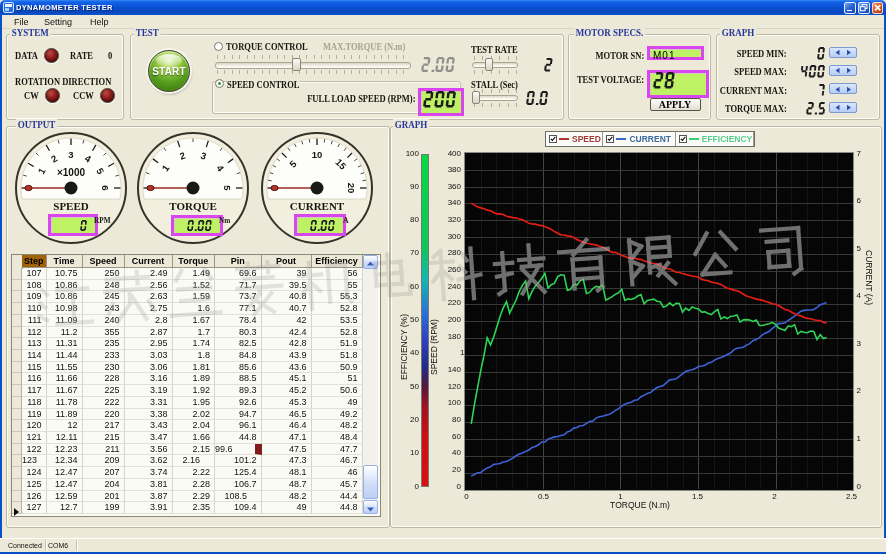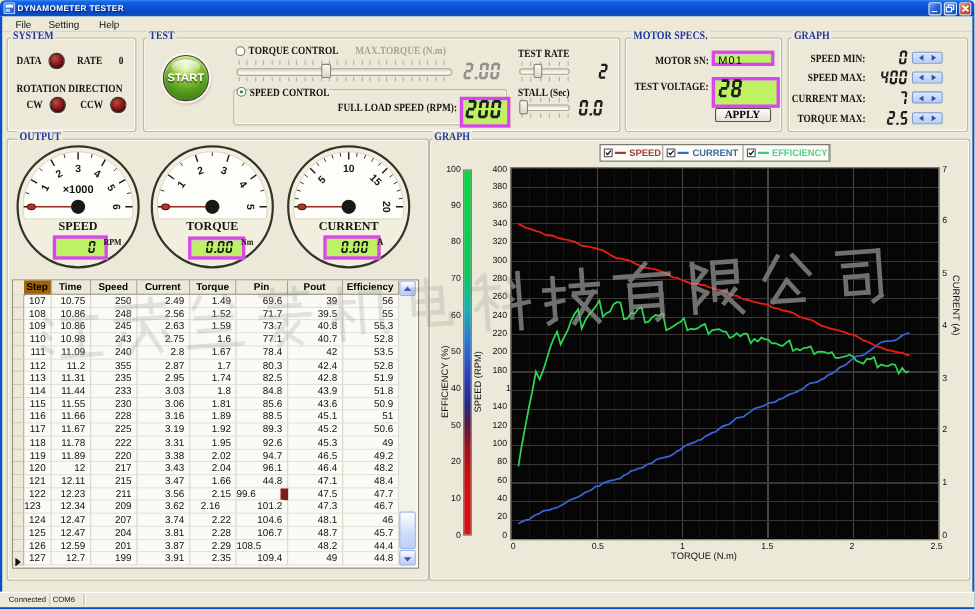--- a/index.html
+++ b/index.html
@@ -639,39 +639,39 @@
     <div style="position:absolute;left:160.5px;top:200.43px;width:42.5px;height:11.71px;border-right:1px solid #d8d5c8;border-bottom:1px solid #e3e1d6;box-sizing:border-box;font:9px 'Liberation Sans',sans-serif;text-align:center;padding-right:4px;line-height:11.71px;color:#111">2.16</div>
     <div style="position:absolute;left:203.0px;top:200.43px;width:46.5px;height:11.71px;border-right:1px solid #d8d5c8;border-bottom:1px solid #e3e1d6;box-sizing:border-box;font:9px 'Liberation Sans',sans-serif;text-align:right;padding-right:4px;line-height:11.71px;color:#111">101.2</div>
     <div style="position:absolute;left:249.5px;top:200.43px;width:50px;height:11.71px;border-right:1px solid #d8d5c8;border-bottom:1px solid #e3e1d6;box-sizing:border-box;font:9px 'Liberation Sans',sans-serif;text-align:right;padding-right:4px;line-height:11.71px;color:#111">47.3</div>
     <div style="position:absolute;left:299.5px;top:200.43px;width:51px;height:11.71px;border-right:1px solid #d8d5c8;border-bottom:1px solid #e3e1d6;box-sizing:border-box;font:9px 'Liberation Sans',sans-serif;text-align:right;padding-right:4px;line-height:11.71px;color:#111">46.7</div>
     <div style="position:absolute;left:0;top:212.14px;width:10px;height:11.71px;background:#ece9d8;border-right:1px solid #b5b2a2;border-bottom:1px solid #c9c6b6;box-sizing:border-box;text-align:center"></div>
     <div style="position:absolute;left:10px;top:212.14px;width:24.5px;height:11.71px;border-right:1px solid #d8d5c8;border-bottom:1px solid #e3e1d6;box-sizing:border-box;font:9px 'Liberation Sans',sans-serif;text-align:right;padding-right:4px;line-height:11.71px;color:#111">124</div>
     <div style="position:absolute;left:34.5px;top:212.14px;width:36px;height:11.71px;border-right:1px solid #d8d5c8;border-bottom:1px solid #e3e1d6;box-sizing:border-box;font:9px 'Liberation Sans',sans-serif;text-align:right;padding-right:4px;line-height:11.71px;color:#111">12.47</div>
     <div style="position:absolute;left:70.5px;top:212.14px;width:42px;height:11.71px;border-right:1px solid #d8d5c8;border-bottom:1px solid #e3e1d6;box-sizing:border-box;font:9px 'Liberation Sans',sans-serif;text-align:right;padding-right:4px;line-height:11.71px;color:#111">207</div>
     <div style="position:absolute;left:112.5px;top:212.14px;width:48px;height:11.71px;border-right:1px solid #d8d5c8;border-bottom:1px solid #e3e1d6;box-sizing:border-box;font:9px 'Liberation Sans',sans-serif;text-align:right;padding-right:4px;line-height:11.71px;color:#111">3.74</div>
     <div style="position:absolute;left:160.5px;top:212.14px;width:42.5px;height:11.71px;border-right:1px solid #d8d5c8;border-bottom:1px solid #e3e1d6;box-sizing:border-box;font:9px 'Liberation Sans',sans-serif;text-align:right;padding-right:4px;line-height:11.71px;color:#111">2.22</div>
-    <div style="position:absolute;left:203.0px;top:212.14px;width:46.5px;height:11.71px;border-right:1px solid #d8d5c8;border-bottom:1px solid #e3e1d6;box-sizing:border-box;font:9px 'Liberation Sans',sans-serif;text-align:right;padding-right:4px;line-height:11.71px;color:#111">104.6</div>
+    <div style="position:absolute;left:203.0px;top:212.14px;width:46.5px;height:11.71px;border-right:1px solid #d8d5c8;border-bottom:1px solid #e3e1d6;box-sizing:border-box;font:9px 'Liberation Sans',sans-serif;text-align:right;padding-right:4px;line-height:11.71px;color:#111">125.4</div>
     <div style="position:absolute;left:249.5px;top:212.14px;width:50px;height:11.71px;border-right:1px solid #d8d5c8;border-bottom:1px solid #e3e1d6;box-sizing:border-box;font:9px 'Liberation Sans',sans-serif;text-align:right;padding-right:4px;line-height:11.71px;color:#111">48.1</div>
     <div style="position:absolute;left:299.5px;top:212.14px;width:51px;height:11.71px;border-right:1px solid #d8d5c8;border-bottom:1px solid #e3e1d6;box-sizing:border-box;font:9px 'Liberation Sans',sans-serif;text-align:right;padding-right:4px;line-height:11.71px;color:#111">46</div>
     <div style="position:absolute;left:0;top:223.86px;width:10px;height:11.71px;background:#ece9d8;border-right:1px solid #b5b2a2;border-bottom:1px solid #c9c6b6;box-sizing:border-box;text-align:center"></div>
     <div style="position:absolute;left:10px;top:223.86px;width:24.5px;height:11.71px;border-right:1px solid #d8d5c8;border-bottom:1px solid #e3e1d6;box-sizing:border-box;font:9px 'Liberation Sans',sans-serif;text-align:right;padding-right:4px;line-height:11.71px;color:#111">125</div>
     <div style="position:absolute;left:34.5px;top:223.86px;width:36px;height:11.71px;border-right:1px solid #d8d5c8;border-bottom:1px solid #e3e1d6;box-sizing:border-box;font:9px 'Liberation Sans',sans-serif;text-align:right;padding-right:4px;line-height:11.71px;color:#111">12.47</div>
     <div style="position:absolute;left:70.5px;top:223.86px;width:42px;height:11.71px;border-right:1px solid #d8d5c8;border-bottom:1px solid #e3e1d6;box-sizing:border-box;font:9px 'Liberation Sans',sans-serif;text-align:right;padding-right:4px;line-height:11.71px;color:#111">204</div>
     <div style="position:absolute;left:112.5px;top:223.86px;width:48px;height:11.71px;border-right:1px solid #d8d5c8;border-bottom:1px solid #e3e1d6;box-sizing:border-box;font:9px 'Liberation Sans',sans-serif;text-align:right;padding-right:4px;line-height:11.71px;color:#111">3.81</div>
     <div style="position:absolute;left:160.5px;top:223.86px;width:42.5px;height:11.71px;border-right:1px solid #d8d5c8;border-bottom:1px solid #e3e1d6;box-sizing:border-box;font:9px 'Liberation Sans',sans-serif;text-align:right;padding-right:4px;line-height:11.71px;color:#111">2.28</div>
     <div style="position:absolute;left:203.0px;top:223.86px;width:46.5px;height:11.71px;border-right:1px solid #d8d5c8;border-bottom:1px solid #e3e1d6;box-sizing:border-box;font:9px 'Liberation Sans',sans-serif;text-align:right;padding-right:4px;line-height:11.71px;color:#111">106.7</div>
     <div style="position:absolute;left:249.5px;top:223.86px;width:50px;height:11.71px;border-right:1px solid #d8d5c8;border-bottom:1px solid #e3e1d6;box-sizing:border-box;font:9px 'Liberation Sans',sans-serif;text-align:right;padding-right:4px;line-height:11.71px;color:#111">48.7</div>
     <div style="position:absolute;left:299.5px;top:223.86px;width:51px;height:11.71px;border-right:1px solid #d8d5c8;border-bottom:1px solid #e3e1d6;box-sizing:border-box;font:9px 'Liberation Sans',sans-serif;text-align:right;padding-right:4px;line-height:11.71px;color:#111">45.7</div>
     <div style="position:absolute;left:0;top:235.57px;width:10px;height:11.71px;background:#ece9d8;border-right:1px solid #b5b2a2;border-bottom:1px solid #c9c6b6;box-sizing:border-box;text-align:center"></div>
     <div style="position:absolute;left:10px;top:235.57px;width:24.5px;height:11.71px;border-right:1px solid #d8d5c8;border-bottom:1px solid #e3e1d6;box-sizing:border-box;font:9px 'Liberation Sans',sans-serif;text-align:right;padding-right:4px;line-height:11.71px;color:#111">126</div>
     <div style="position:absolute;left:34.5px;top:235.57px;width:36px;height:11.71px;border-right:1px solid #d8d5c8;border-bottom:1px solid #e3e1d6;box-sizing:border-box;font:9px 'Liberation Sans',sans-serif;text-align:right;padding-right:4px;line-height:11.71px;color:#111">12.59</div>
     <div style="position:absolute;left:70.5px;top:235.57px;width:42px;height:11.71px;border-right:1px solid #d8d5c8;border-bottom:1px solid #e3e1d6;box-sizing:border-box;font:9px 'Liberation Sans',sans-serif;text-align:right;padding-right:4px;line-height:11.71px;color:#111">201</div>
     <div style="position:absolute;left:112.5px;top:235.57px;width:48px;height:11.71px;border-right:1px solid #d8d5c8;border-bottom:1px solid #e3e1d6;box-sizing:border-box;font:9px 'Liberation Sans',sans-serif;text-align:right;padding-right:4px;line-height:11.71px;color:#111">3.87</div>
     <div style="position:absolute;left:160.5px;top:235.57px;width:42.5px;height:11.71px;border-right:1px solid #d8d5c8;border-bottom:1px solid #e3e1d6;box-sizing:border-box;font:9px 'Liberation Sans',sans-serif;text-align:right;padding-right:4px;line-height:11.71px;color:#111">2.29</div>
-    <div style="position:absolute;left:203.0px;top:235.57px;width:46.5px;height:11.71px;border-right:1px solid #d8d5c8;border-bottom:1px solid #e3e1d6;box-sizing:border-box;font:9px 'Liberation Sans',sans-serif;text-align:left;padding-right:4px;line-height:11.71px;color:#111">108.5</div>
+    <div style="position:absolute;left:203.0px;top:235.57px;width:46.5px;height:11.71px;border-right:1px solid #d8d5c8;border-bottom:1px solid #e3e1d6;box-sizing:border-box;font:9px 'Liberation Sans',sans-serif;text-align:center;padding-right:4px;line-height:11.71px;color:#111">108.5</div>
     <div style="position:absolute;left:249.5px;top:235.57px;width:50px;height:11.71px;border-right:1px solid #d8d5c8;border-bottom:1px solid #e3e1d6;box-sizing:border-box;font:9px 'Liberation Sans',sans-serif;text-align:right;padding-right:4px;line-height:11.71px;color:#111">48.2</div>
     <div style="position:absolute;left:299.5px;top:235.57px;width:51px;height:11.71px;border-right:1px solid #d8d5c8;border-bottom:1px solid #e3e1d6;box-sizing:border-box;font:9px 'Liberation Sans',sans-serif;text-align:right;padding-right:4px;line-height:11.71px;color:#111">44.4</div>
     <div style="position:absolute;left:0;top:247.29px;width:10px;height:11.71px;background:#ece9d8;border-right:1px solid #b5b2a2;border-bottom:1px solid #c9c6b6;box-sizing:border-box;text-align:center"><svg width="7" height="8" viewBox="0 0 7 8" style="margin-top:1px">
         <path d="M1 0 L6 4 L1 8 Z" fill="#111"></path>
       </svg></div>
     <div style="position:absolute;left:10px;top:247.29px;width:24.5px;height:11.71px;border-right:1px solid #d8d5c8;border-bottom:1px solid #e3e1d6;box-sizing:border-box;font:9px 'Liberation Sans',sans-serif;text-align:right;padding-right:4px;line-height:11.71px;color:#111">127</div>
     <div style="position:absolute;left:34.5px;top:247.29px;width:36px;height:11.71px;border-right:1px solid #d8d5c8;border-bottom:1px solid #e3e1d6;box-sizing:border-box;font:9px 'Liberation Sans',sans-serif;text-align:right;padding-right:4px;line-height:11.71px;color:#111">12.7</div>
     <div style="position:absolute;left:70.5px;top:247.29px;width:42px;height:11.71px;border-right:1px solid #d8d5c8;border-bottom:1px solid #e3e1d6;box-sizing:border-box;font:9px 'Liberation Sans',sans-serif;text-align:right;padding-right:4px;line-height:11.71px;color:#111">199</div>
     <div style="position:absolute;left:112.5px;top:247.29px;width:48px;height:11.71px;border-right:1px solid #d8d5c8;border-bottom:1px solid #e3e1d6;box-sizing:border-box;font:9px 'Liberation Sans',sans-serif;text-align:right;padding-right:4px;line-height:11.71px;color:#111">3.91</div>
     <div style="position:absolute;left:160.5px;top:247.29px;width:42.5px;height:11.71px;border-right:1px solid #d8d5c8;border-bottom:1px solid #e3e1d6;box-sizing:border-box;font:9px 'Liberation Sans',sans-serif;text-align:right;padding-right:4px;line-height:11.71px;color:#111">2.35</div>

